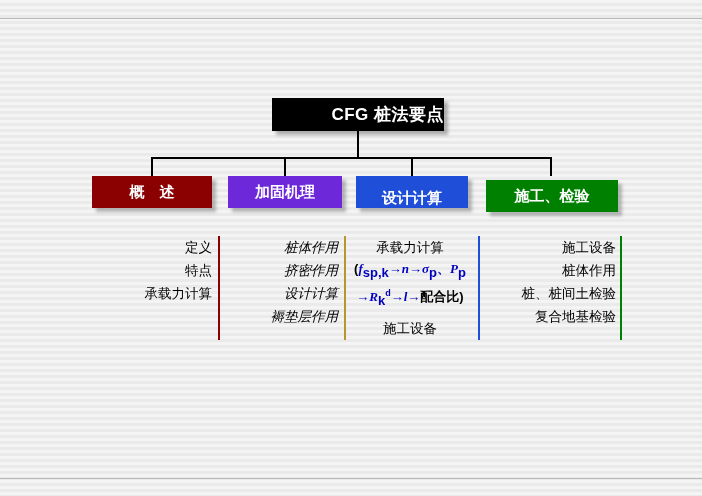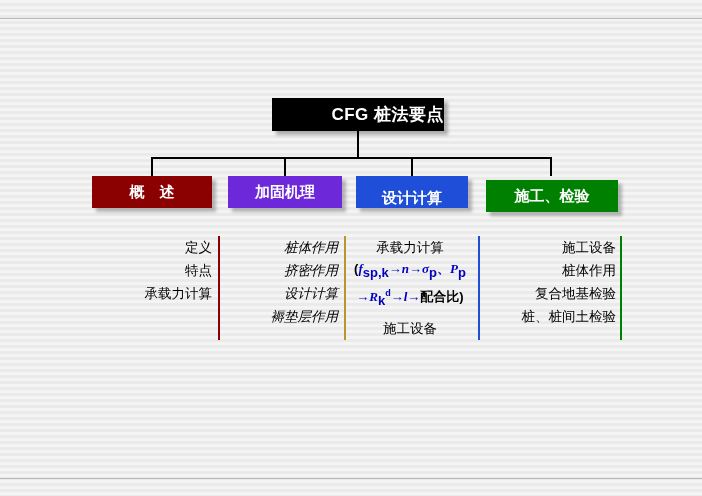--- a/index.html
+++ b/index.html
@@ -156,17 +156,17 @@
     <div class="formula">
       <span>→</span><i>R</i><sub>k</sub><sup>d</sup><span>→</span><i>l</i><span>→</span><span class="blk">配合比</span><span class="blk">)</span>
     </div>
     <div class="spacer-6"></div>
     <div class="row">施工设备</div>
   </div>
 
   <div class="col right" id="col-4">
     <div class="row">施工设备</div>
     <div class="row">桩体作用</div>
+    <div class="row">桩、桩间土检验</div>
     <div class="row">复合地基检验</div>
-    <div class="row">桩、桩间土检验</div>
   </div>
 
 </div>
 
 </body></html>

